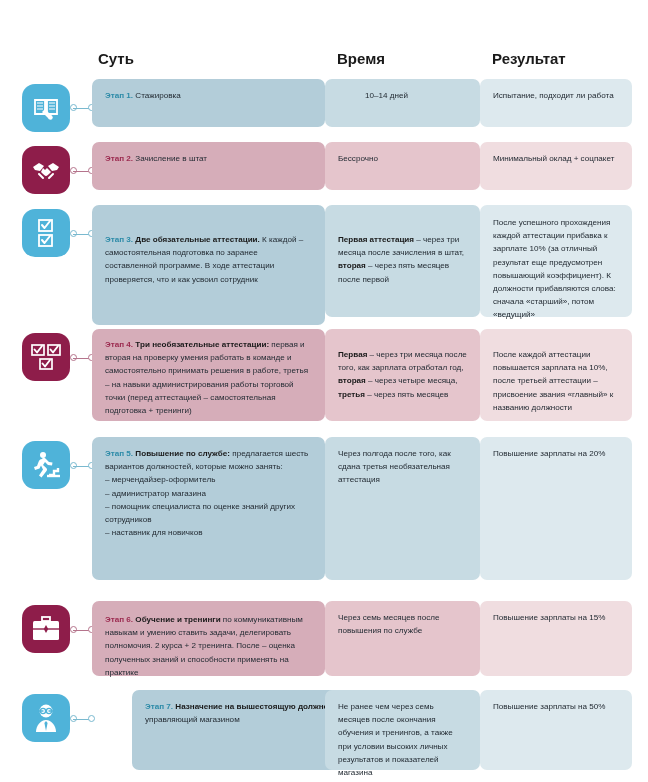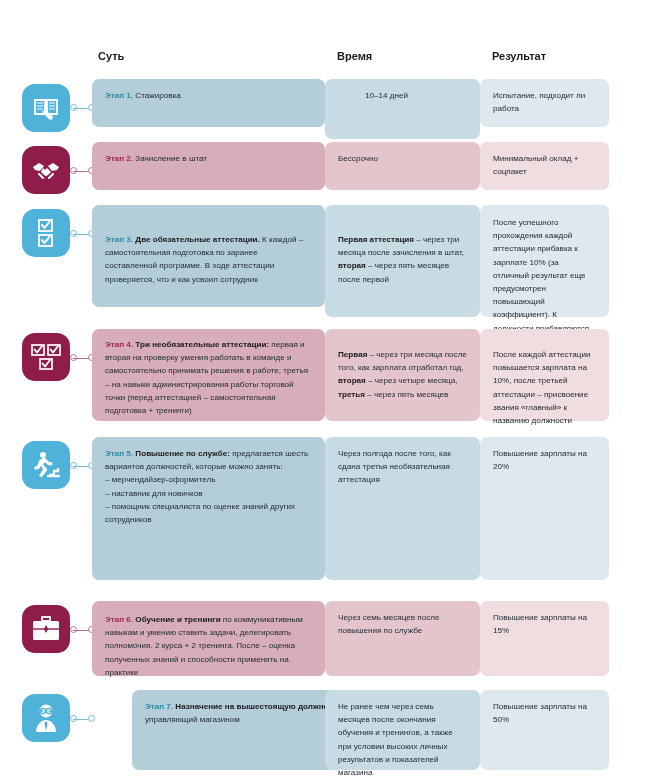--- a/index.html
+++ b/index.html
@@ -16,21 +16,21 @@
   .title{
     position:absolute;left:22px;top:8px;width:610px;
     font-size:15.2px;font-weight:bold;line-height:1.28;
     color:#1a1a1a;letter-spacing:-0.1px;
   }
   .title .lead{color:#2d9cc8;}
 
   
   .colhead{
     position:absolute;top:50px;
-    font-size:11px;font-weight:bold;color:#1a1a1a;
+    font-size:15px;font-weight:bold;color:#1a1a1a;
   }
   .colhead.c1{left:98px;}
   .colhead.c2{left:337px;}
   .colhead.c3{left:492px;}
 
   
   .row{position:absolute;left:0;}
 
   
   .icon-tile{
@@ -56,21 +56,21 @@
   .connector.blue{color:#79b9cf;}
   .connector.blue .line{background:#79b9cf;}
   .connector.pink{color:#b5748c;}
   .connector.pink .line{background:#b5748c;}
 
   
   .panel{position:absolute;top:0;box-sizing:border-box;}
   .panel .inner{font-size:8.1px;line-height:1.63;}
   .p1{left:92px;width:233px;border-radius:7px;padding:10px 13px;}
   .p2{left:325px;width:155px;border-radius:7px;padding:10px 13px;}
-  .p3{left:480px;width:129px;border-radius:7px;padding:10px 13px;}
+  .p3{left:480px;width:152px;border-radius:7px;padding:10px 13px;}
 
   
   .blue .p1{background:#b3cdd9;}
   .blue .p2{background:#c7dbe3;}
   .blue .p3{background:#dde9ee;}
   
   .pink .p1{background:#d6adb9;}
   .pink .p2{background:#e5c5cc;}
   .pink .p3{background:#f0dde0;}
 
@@ -106,21 +106,21 @@
     <div class="connector blue" style="left:70px;top:25px;width:25px;">
       <span class="dot a"></span>
         <span class="line"></span>
         <span class="dot b"></span>
     </div>
     <div class="panel p1" style="height:48px;">
       <div class="inner vcenter">
         <span><span class="stage">Этап 1.</span><span> Стажировка</span></span>
       </div>
     </div>
-    <div class="panel p2" style="height:60px;padding-left:40px;">
+    <div class="panel p2" style="height:48px;padding-left:40px;">
       <div class="inner vcenter">
           <span>10–14 дней</span>
         </div>
     </div>
     <div class="panel p3" style="height:48px;">
       <div class="inner vcenter">
           <span>Испытание, подходит ли работа</span>
         </div>
     </div>
   </div>
@@ -163,21 +163,21 @@
         <path d="M10 8l2.5 3 5.5-7" fill="none" stroke="#fff" stroke-width="2" stroke-linecap="round" stroke-linejoin="round"></path>
         <rect x="7" y="18" width="13" height="11" fill="none" stroke="#fff" stroke-width="1.8"></rect>
         <path d="M10 23l2.5 3 5.5-7" fill="none" stroke="#fff" stroke-width="2" stroke-linecap="round" stroke-linejoin="round"></path>
       </svg>
     </div>
     <div class="connector blue" style="left:70px;top:25px;width:25px;">
       <span class="dot a"></span>
         <span class="line"></span>
         <span class="dot b"></span>
     </div>
-    <div class="panel p1" style="height:102px;padding-top:28px;">
+    <div class="panel p1" style="height:120px;padding-top:28px;">
       <div class="inner">
         <span class="stage">Этап 3.</span><span class="bold"> Две обязательные аттестации.</span><span> К каждой – самостоятельная подготовка по заранее составленной программе. В ходе аттестации проверяется, что и как усвоил сотрудник</span>
       </div>
     </div>
     <div class="panel p2" style="height:112px;padding-top:28px;">
       <div class="inner">
         <span class="bold">Первая аттестация</span><span> – через три месяца после зачисления в штат, </span><span class="bold">вторая</span><span> – через пять месяцев после первой</span>
       </div>
     </div>
     <div class="panel p3" style="height:112px;padding-top:11px;">
@@ -227,22 +227,23 @@
     </div>
     <div class="connector blue" style="left:70px;top:25px;width:25px;">
       <span class="dot a"></span>
         <span class="line"></span>
         <span class="dot b"></span>
     </div>
     <div class="panel p1" style="height:143px;padding-top:10px;">
       <div class="inner">
         <span class="stage">Этап 5.</span><span class="bold"> Повышение по службе:</span><span> предлагается шесть вариантов должностей, которые можно занять:</span>
         <span class="list-line">– мерчендайзер-оформитель</span>
+        <span class="list-line">– администратор магазина</span>
+        <span class="list-line">– помощник специалиста по оценке знаний других сотрудников</span>
         <span class="list-line">– наставник для новичков</span>
-        <span class="list-line">– помощник специалиста по оценке знаний других сотрудников</span>
       </div>
     </div>
     <div class="panel p2" style="height:143px;">
       <div class="inner vcenter">
           <span>Через полгода после того, как сдана третья необязательная аттестация</span>
         </div>
     </div>
     <div class="panel p3" style="height:143px;">
       <div class="inner vcenter">
           <span>Повышение зарплаты на 20%</span>

